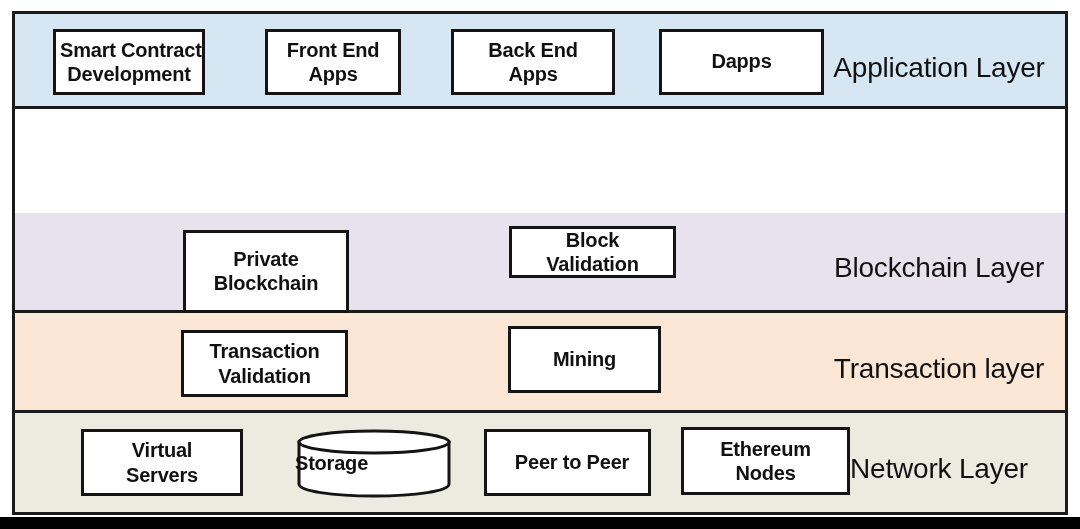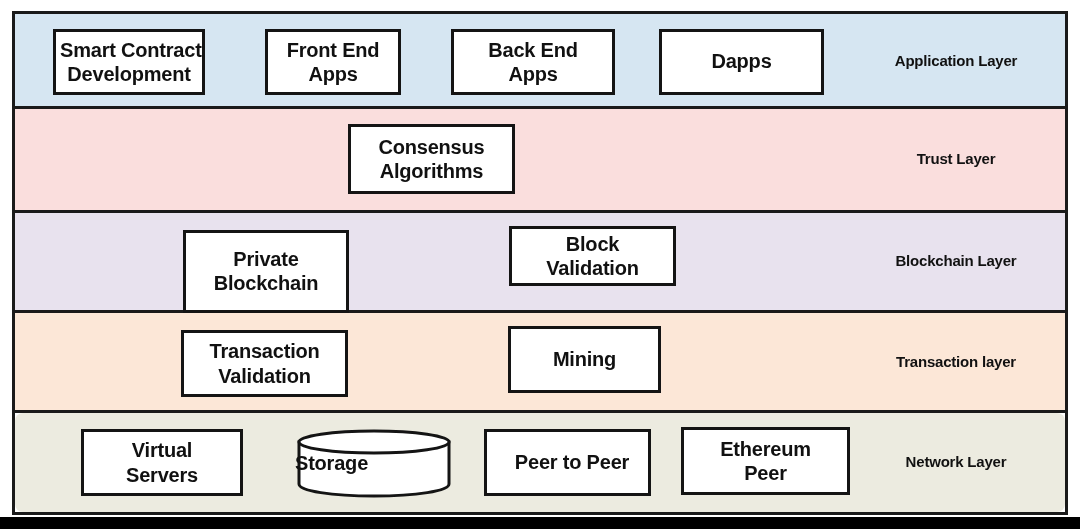--- a/index.html
+++ b/index.html
@@ -33,29 +33,29 @@
     background: #ffffff;
   }
 
   .band {
     position: absolute;
     left: 0;
     right: 0;
     box-sizing: border-box;
     border-bottom: 3px solid #1a1a1a;
   }
-  .band.last { border-bottom: none; border-radius: 8px; }
+  .band.last { border-bottom: none; }
 
   .band-label {
     position: absolute;
-    right: 0;
+    right: 17px;
     width: 218px;
     text-align: center;
-    font-weight: bold;
-    font-size: 15px;
+    font-weight: normal;
+    font-size: 28px;
     color: #111111;
     letter-spacing: -0.2px;
     white-space: nowrap;
   }
 
   
   .node {
     position: absolute;
     box-sizing: border-box;
     background: #ffffff;
@@ -145,42 +145,31 @@
 
       <div class="node" style="left:622px; top:15px; width:165px; height:66px;margin-left:22px;">
         <span class="lines">
           <span class="l sq">Dapps</span>
         </span>
       </div>
 
       <div class="band-label" style="top:38px;">Application Layer</div>
     </div>
 
-    <div class="band" style="top:95px; height:104px; background:#fadedd;">
-
-      <div class="node" style="left:333px; top:15px; width:167px; height:70px;">
-        <span class="lines">
-          <span class="l">Consensus</span>
-          <span class="l">Algorithms</span>
-        </span>
-      </div>
-
-      <div class="band-label" style="top:41px;">Trust Layer</div>
-    </div>
 
     <div class="band" style="top:199px; height:100px; background:#e8e2ee;">
 
       <div class="node" style="left:168px; top:17px; width:166px; height:83px;">
         <span class="lines">
           <span class="l">Private</span>
           <span class="l sq">Blockchain</span>
         </span>
       </div>
 
-      <div class="node" style="left:494px; top:13px; width:167px; height:60px;">
+      <div class="node" style="left:494px; top:13px; width:167px; height:52px;">
         <span class="lines">
           <span class="l">Block</span>
           <span class="l">Validation</span>
         </span>
       </div>
 
       <div class="band-label" style="top:39px;">
         <span class="sq">Blockchain Layer</span>
       </div>
     </div>
@@ -222,21 +211,21 @@
 
       <div class="node" style="left:469px; top:16px; width:167px; height:67px;padding-left:9px;">
         <span class="lines">
           <span class="l">Peer to Peer</span>
         </span>
       </div>
 
       <div class="node" style="left:666px; top:14px; width:169px; height:68px;">
         <span class="lines">
           <span class="l">Ethereum</span>
-          <span class="l">Peer</span>
+          <span class="l">Nodes</span>
         </span>
       </div>
 
       <div class="band-label" style="top:40px;">Network Layer</div>
     </div>
 
   </div>
 
   <div id="bottom-bar"></div>
 </div>

